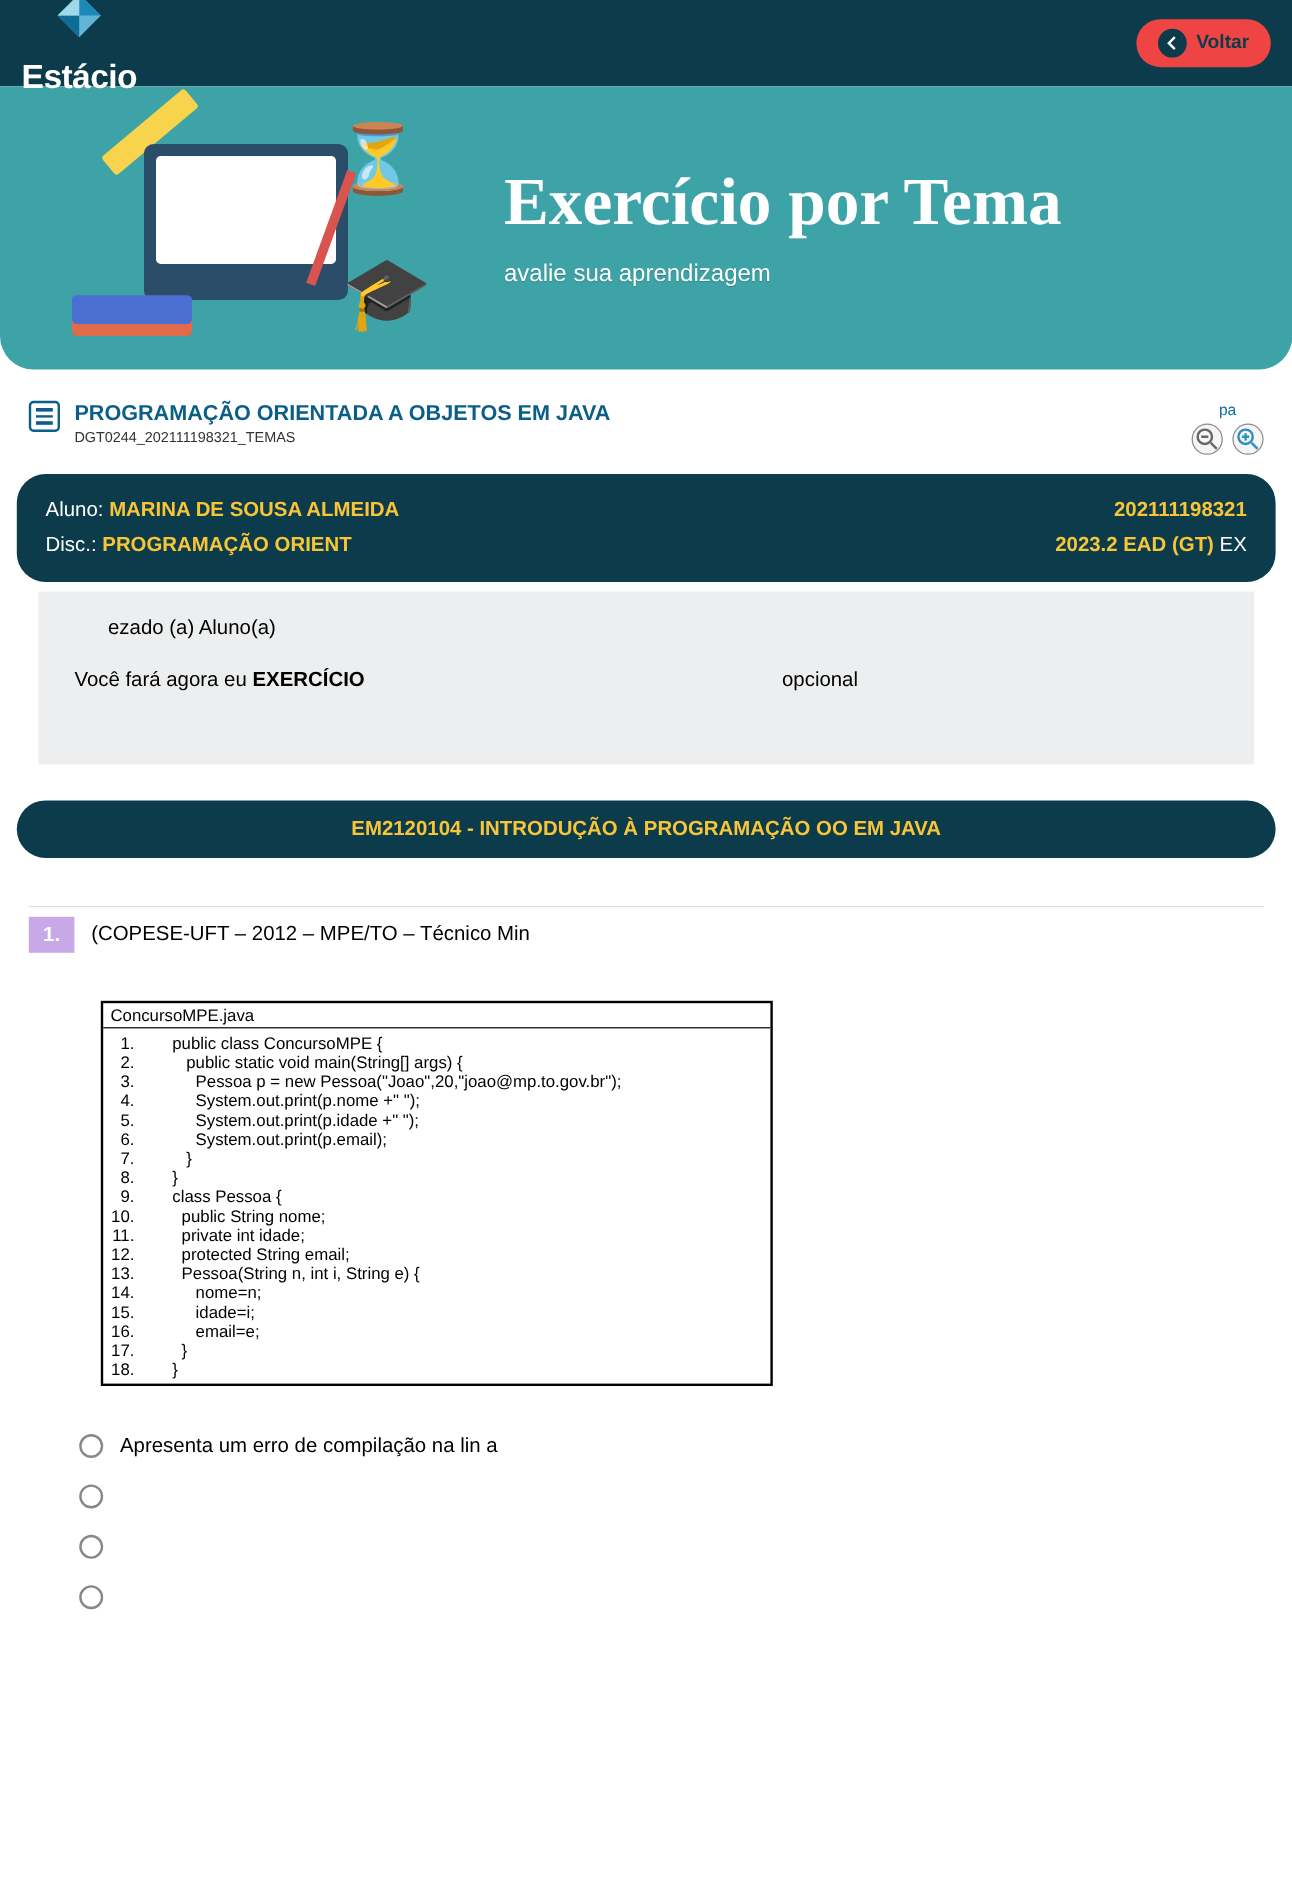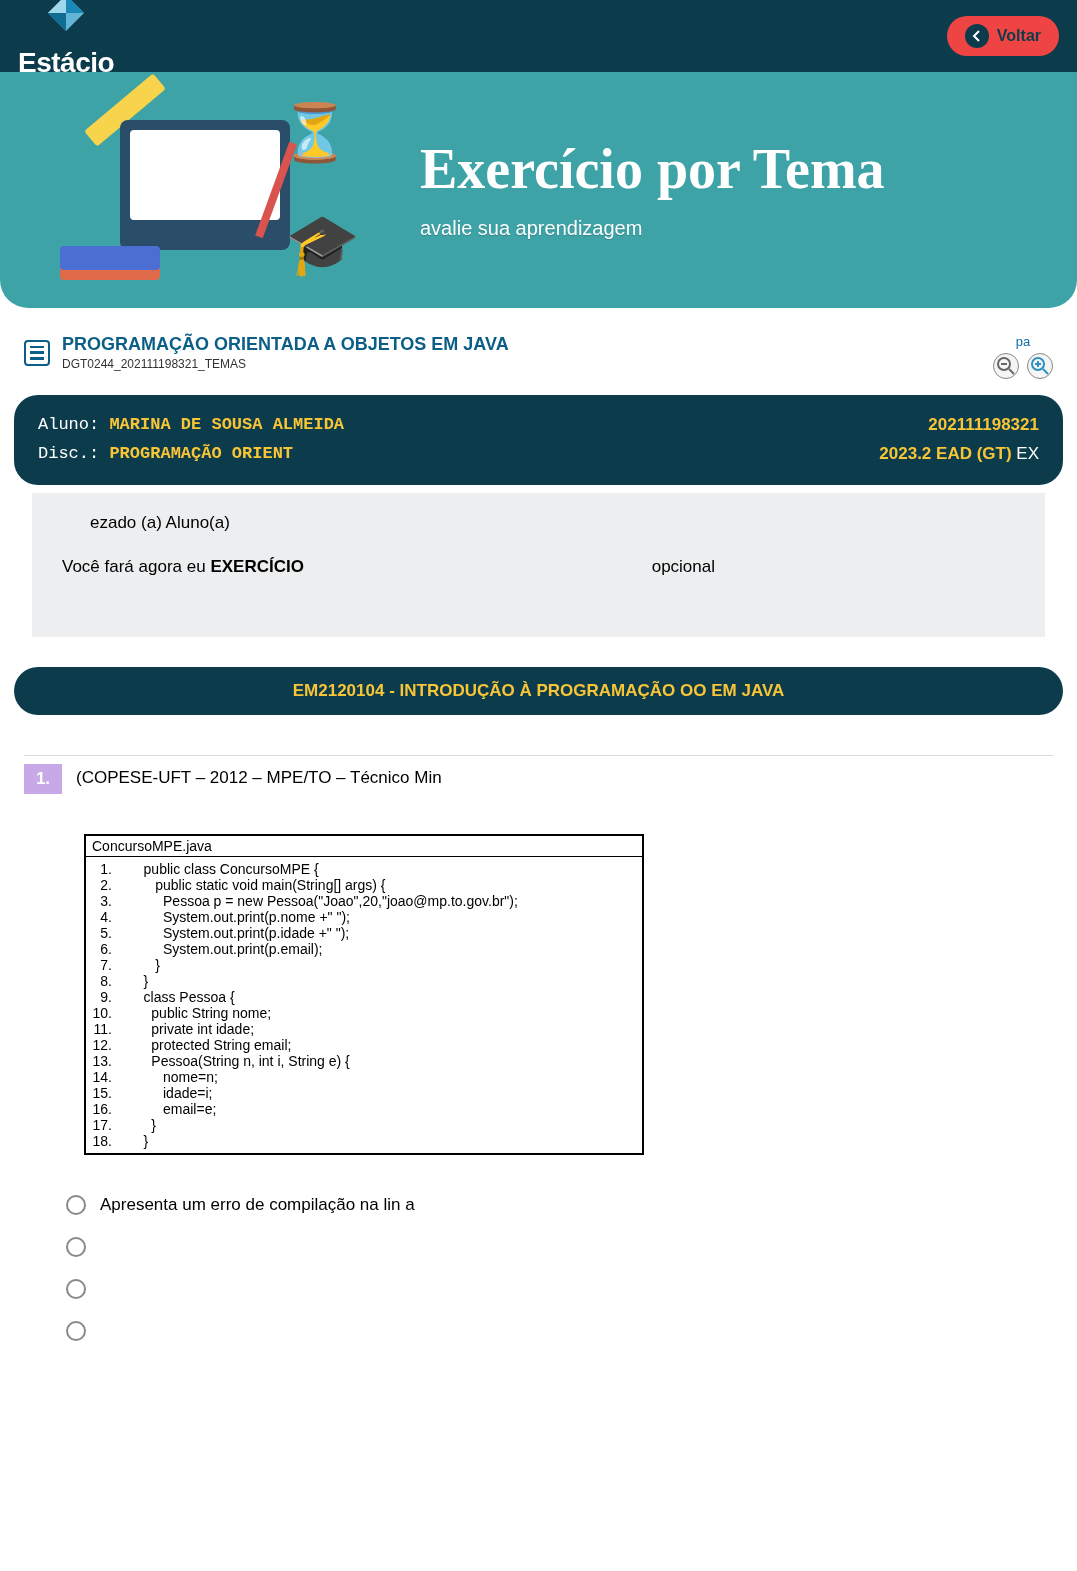--- a/index.html
+++ b/index.html
@@ -78,21 +78,21 @@
     }
     .page-content { padding: 14px; }
     .course-header {
       display: flex;
       align-items: flex-start;
       justify-content: space-between;
       padding: 12px 10px 16px 10px;
     }
     .course-header-left {
       display: flex;
-      align-items: center;
+      align-items: flex-start;
       gap: 12px;
     }
     .course-title {
       color: #0b5e87;
       font-weight: bold;
       font-size: 18px;
     }
     .course-code {
       font-size: 12px;
       color: #333;
@@ -111,21 +111,21 @@
     }
     .student-bar {
       background: #0c3c4c;
       color: #ffffff;
       border-radius: 24px;
       padding: 16px 24px;
       display: flex;
       justify-content: space-between;
       margin: 0 0 8px 0;
     }
-    .student-left { font-size: 17px; line-height: 1.7; font-family: Liberation Mono, monospace; }
+    .student-left { font-size: 17px; line-height: 1.7; }
     .student-right { font-size: 17px; line-height: 1.7; text-align: right; }
     .accent { color: #f8c537; font-weight: bold; }
     .white-label { color: #ffffff; }
     .info-block {
       background: #edeeef;
       padding: 20px 30px 60px 30px;
       margin: 0 18px 30px 18px;
       border-top-left-radius: 0;
       border-top-right-radius: 0;
     }

